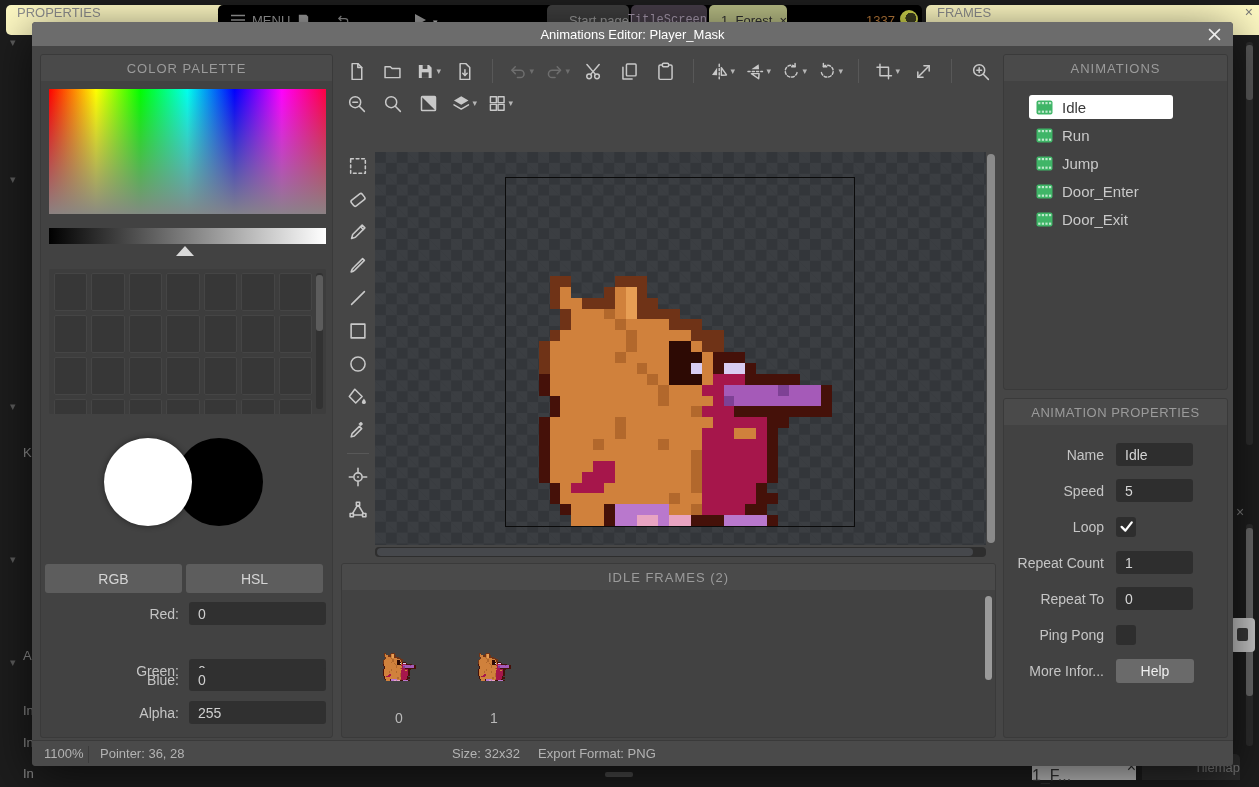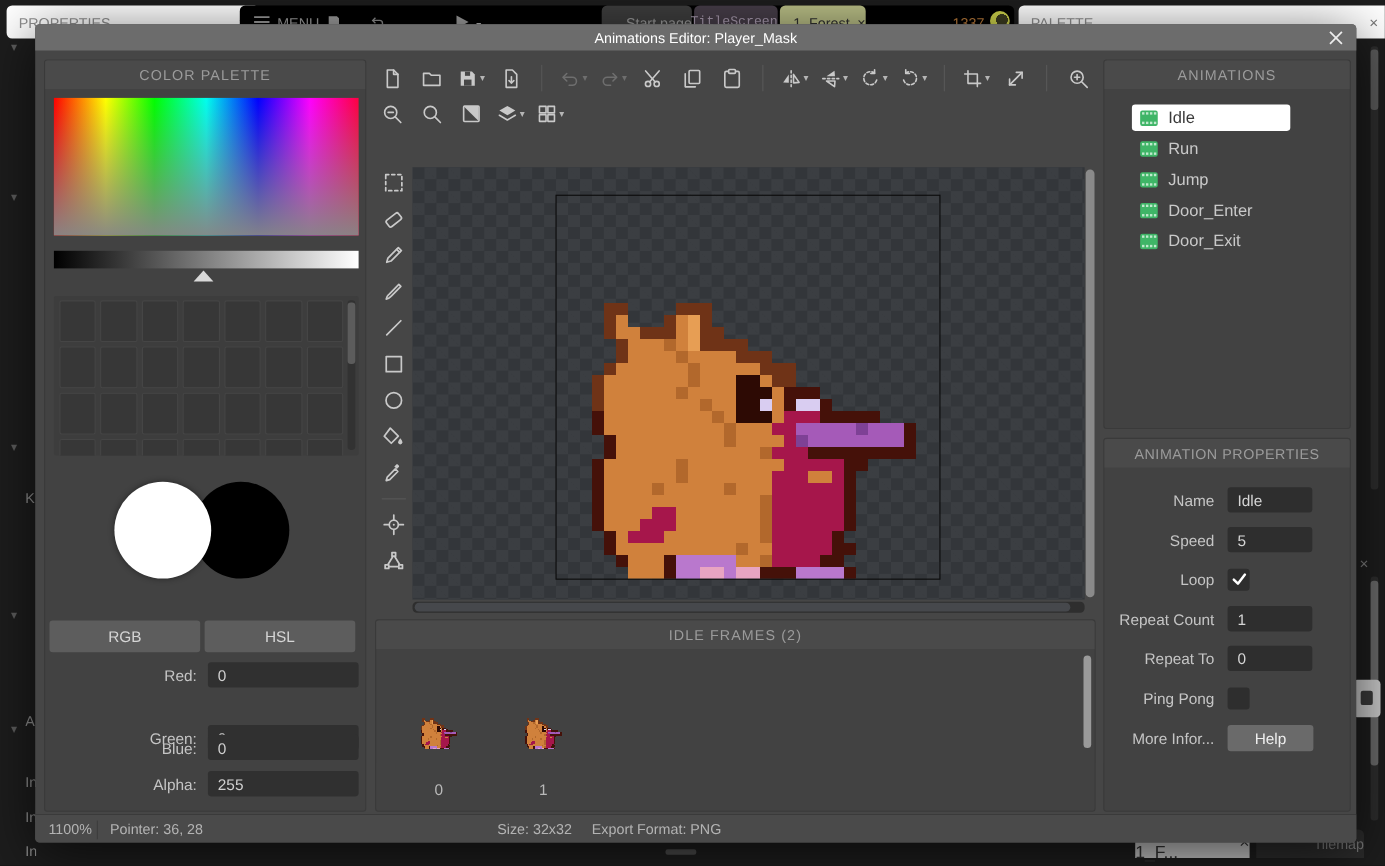--- a/index.html
+++ b/index.html
@@ -1,20 +1,20 @@
 <!DOCTYPE html>
 <html><head>
 <meta charset="utf-8">
 <style>
   html,body{margin:0;padding:0;background:#111;}
   .screen{position:relative;width:1259px;height:787px;background:#1d1d1d;
           font-family:"Liberation Sans",sans-serif;overflow:hidden;-webkit-font-smoothing:antialiased;}
   .a{position:absolute;}
   
-  .bg-panelhead{background:#ffffff;border-radius:5px;display:flex;align-items:center;
+  .bg-panelhead{background:#fef9c3;border-radius:5px;display:flex;align-items:flex-start;
                 justify-content:space-between;padding:0 11px;color:#8f8f8f;font-size:13px;}
   .bg-x{color:#7b7b7b;font-size:14px;line-height:1;}
   .bg-menubar{background:#000000;border-radius:5px;display:flex;align-items:center;color:#9a9a9a;font-size:13px;}
   .bg-tab{height:30px;display:flex;align-items:center;justify-content:flex-end;font-size:13px;border-radius:5px 5px 0 0;}
   .side-chevron{color:#5d5d5d;font-size:11px;}
   .side-letter{color:#8f8f8f;font-size:13px;width:10px;overflow:hidden;white-space:nowrap;}
   
   .dialog{position:absolute;left:32px;top:22px;width:1201px;height:744px;background:#464646;
           border-radius:4px;box-shadow:0 10px 50px rgba(0,0,0,.65);}
   .titlebar{position:absolute;left:0;top:0;width:100%;height:24px;background:#6c6c6c;
@@ -131,21 +131,21 @@
     <div class="a bg-tab" style="left:491px;top:0;width:78px;background:#b7bc84;color:#2f2f2f;">
       <span>1_Forest</span>
       <span style="margin-left:7px;">×</span>
     </div>
     <span class="a" style="left:648px;top:8px;color:#b97a3a;">1337</span>
     <span class="a" style="left:682px;top:5px;width:18px;height:18px;border-radius:50%;
           background:radial-gradient(circle at 60% 45%, #3c3c20 0 36%, #cdd24b 37%);"></span>
   </div>
 
   <div class="a bg-panelhead" style="left:926px;top:5px;width:316px;height:30px;">
-    <span>PALETTE</span>
+    <span>FRAMES</span>
     <span class="bg-x">×</span>
   </div>
 
   <div id="side-strip">
       <span class="a side-chevron" style="left: 10px; top: 36px;">▾</span>
       <span class="a side-chevron" style="left: 10px; top: 173px;">▾</span>
       <span class="a side-chevron" style="left: 10px; top: 400px;">▾</span>
       <span class="a side-chevron" style="left: 10px; top: 553px;">▾</span>
       <span class="a side-chevron" style="left: 10px; top: 656px;">▾</span>
       <span class="a side-letter" style="left: 23px; top: 445px;">K</span>

